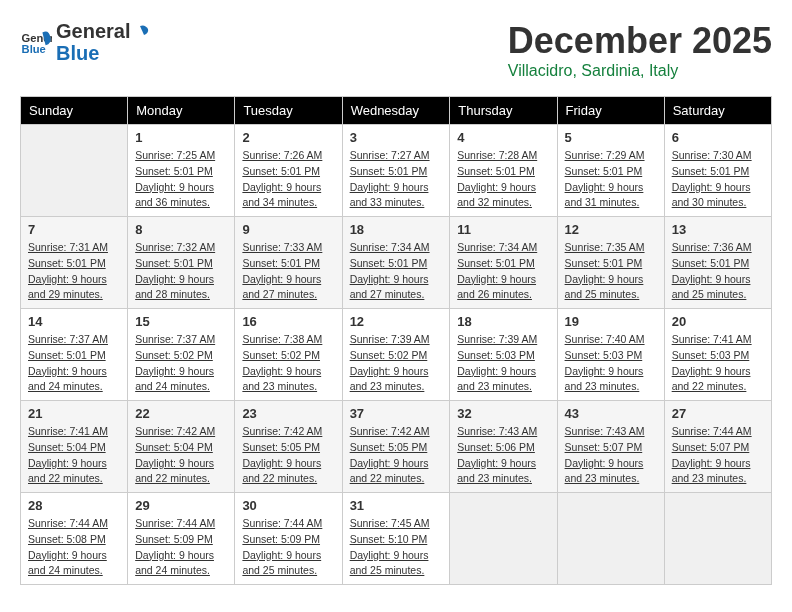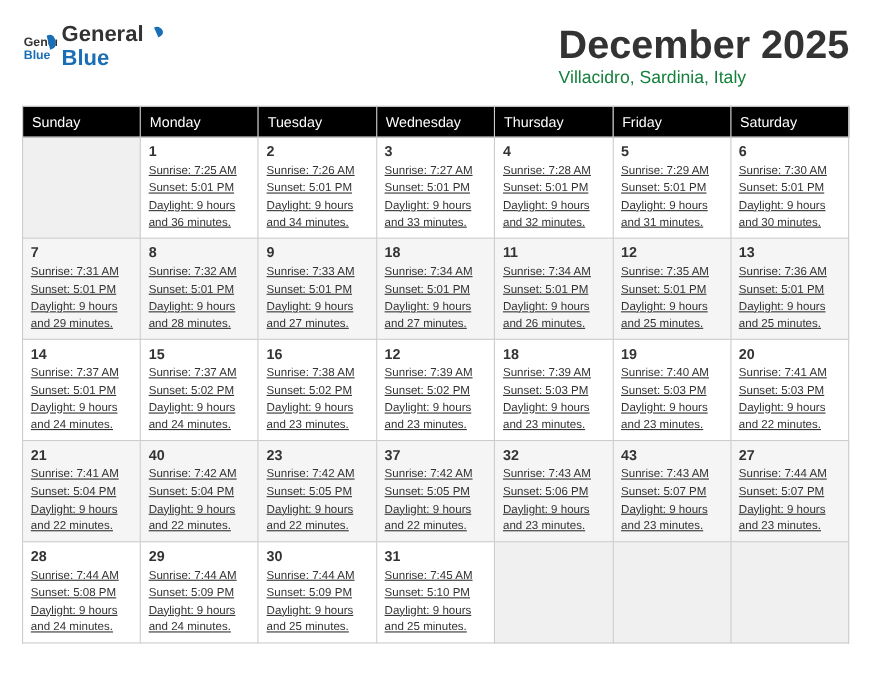--- a/index.html
+++ b/index.html
@@ -206,21 +206,21 @@
           <div class="day-number">20</div>
           <div class="day-info">Sunrise: 7:41 AM<br>Sunset: 5:03 PM<br>Daylight: 9 hours and 22 minutes.</div>
         </td>
       </tr>
       <tr>
         <td>
           <div class="day-number">21</div>
           <div class="day-info">Sunrise: 7:41 AM<br>Sunset: 5:04 PM<br>Daylight: 9 hours and 22 minutes.</div>
         </td>
         <td>
-          <div class="day-number">40</div>
+          <div class="day-number">22</div>
           <div class="day-info">Sunrise: 7:42 AM<br>Sunset: 5:04 PM<br>Daylight: 9 hours and 22 minutes.</div>
         </td>
         <td>
           <div class="day-number">23</div>
           <div class="day-info">Sunrise: 7:42 AM<br>Sunset: 5:05 PM<br>Daylight: 9 hours and 22 minutes.</div>
         </td>
         <td>
           <div class="day-number">37</div>
           <div class="day-info">Sunrise: 7:42 AM<br>Sunset: 5:05 PM<br>Daylight: 9 hours and 22 minutes.</div>
         </td>

